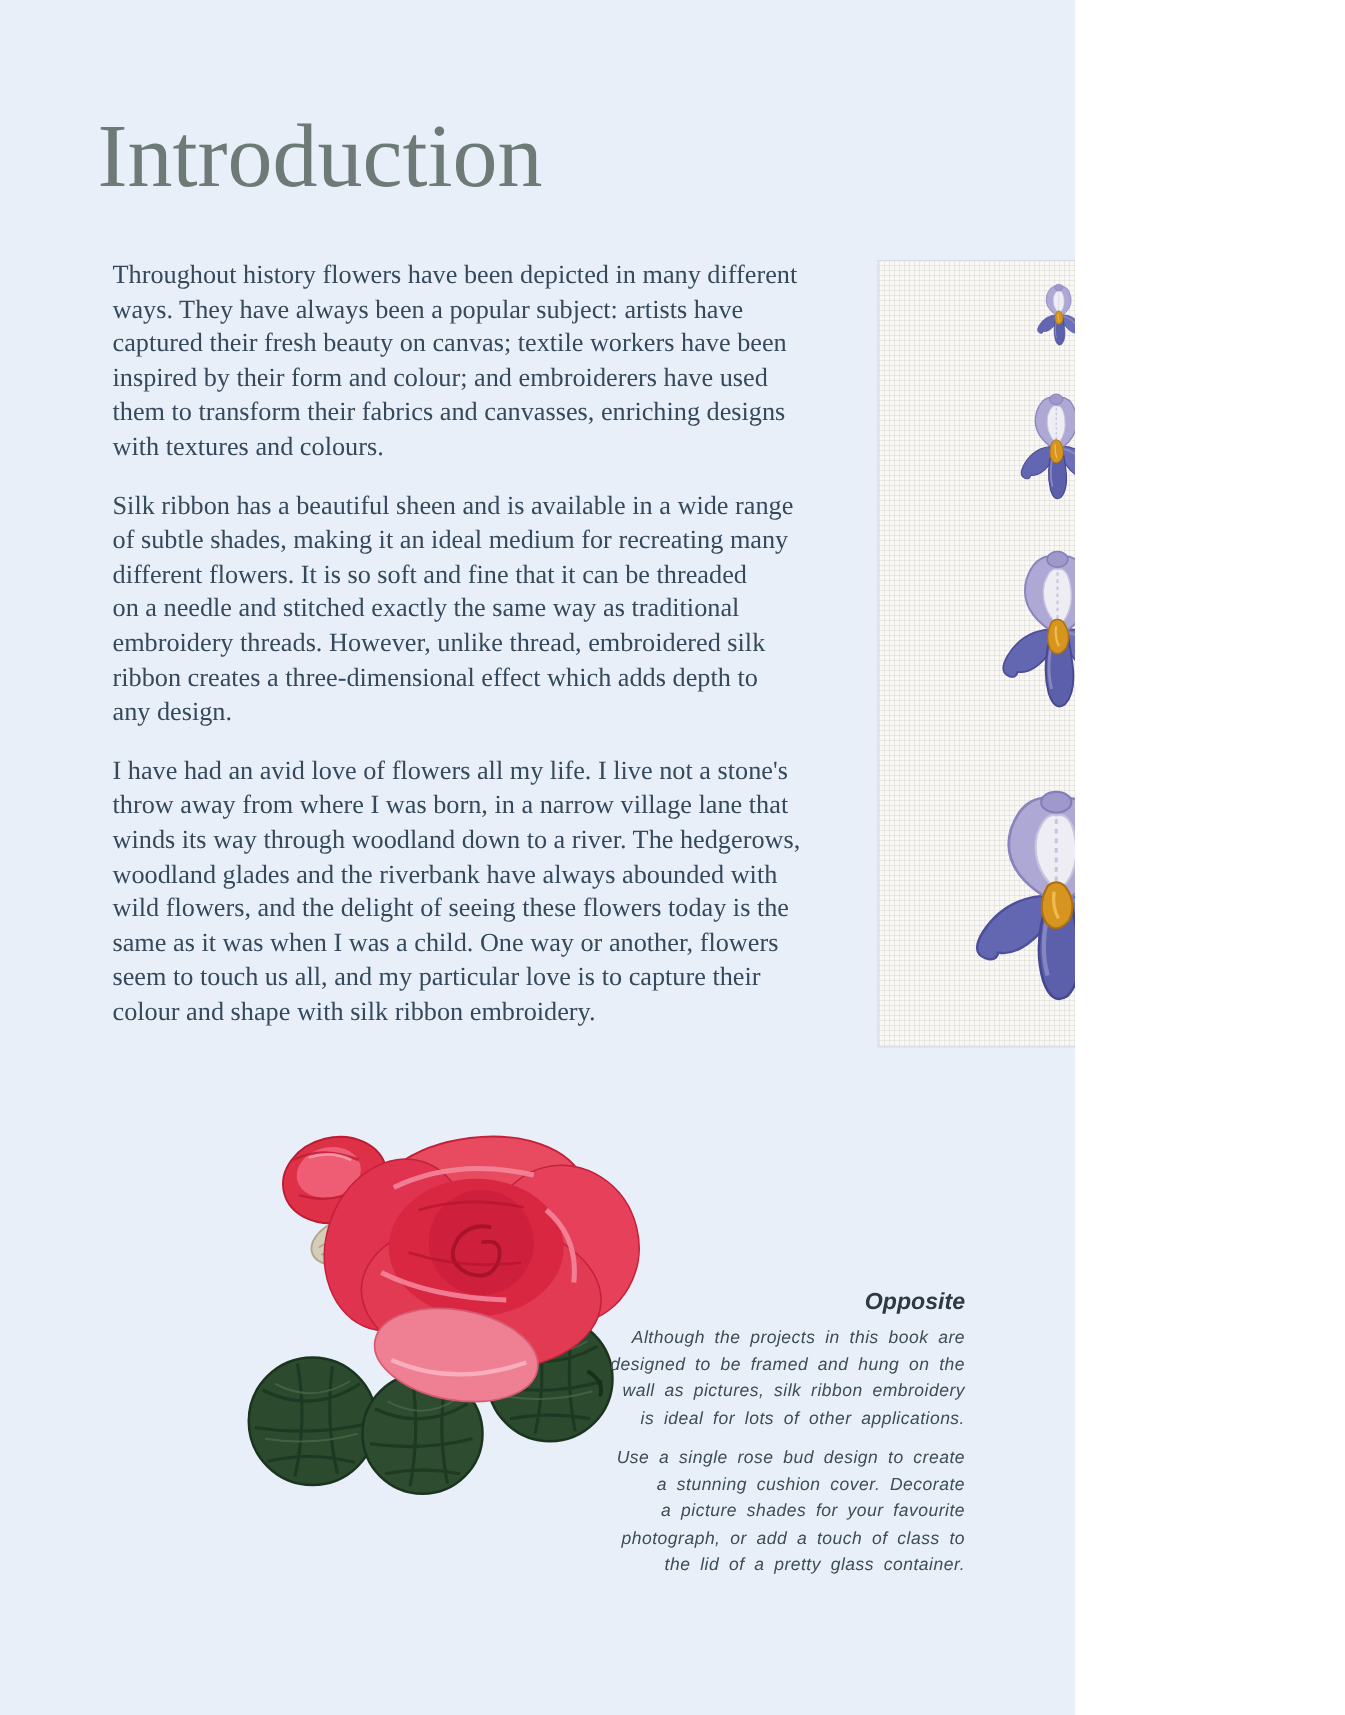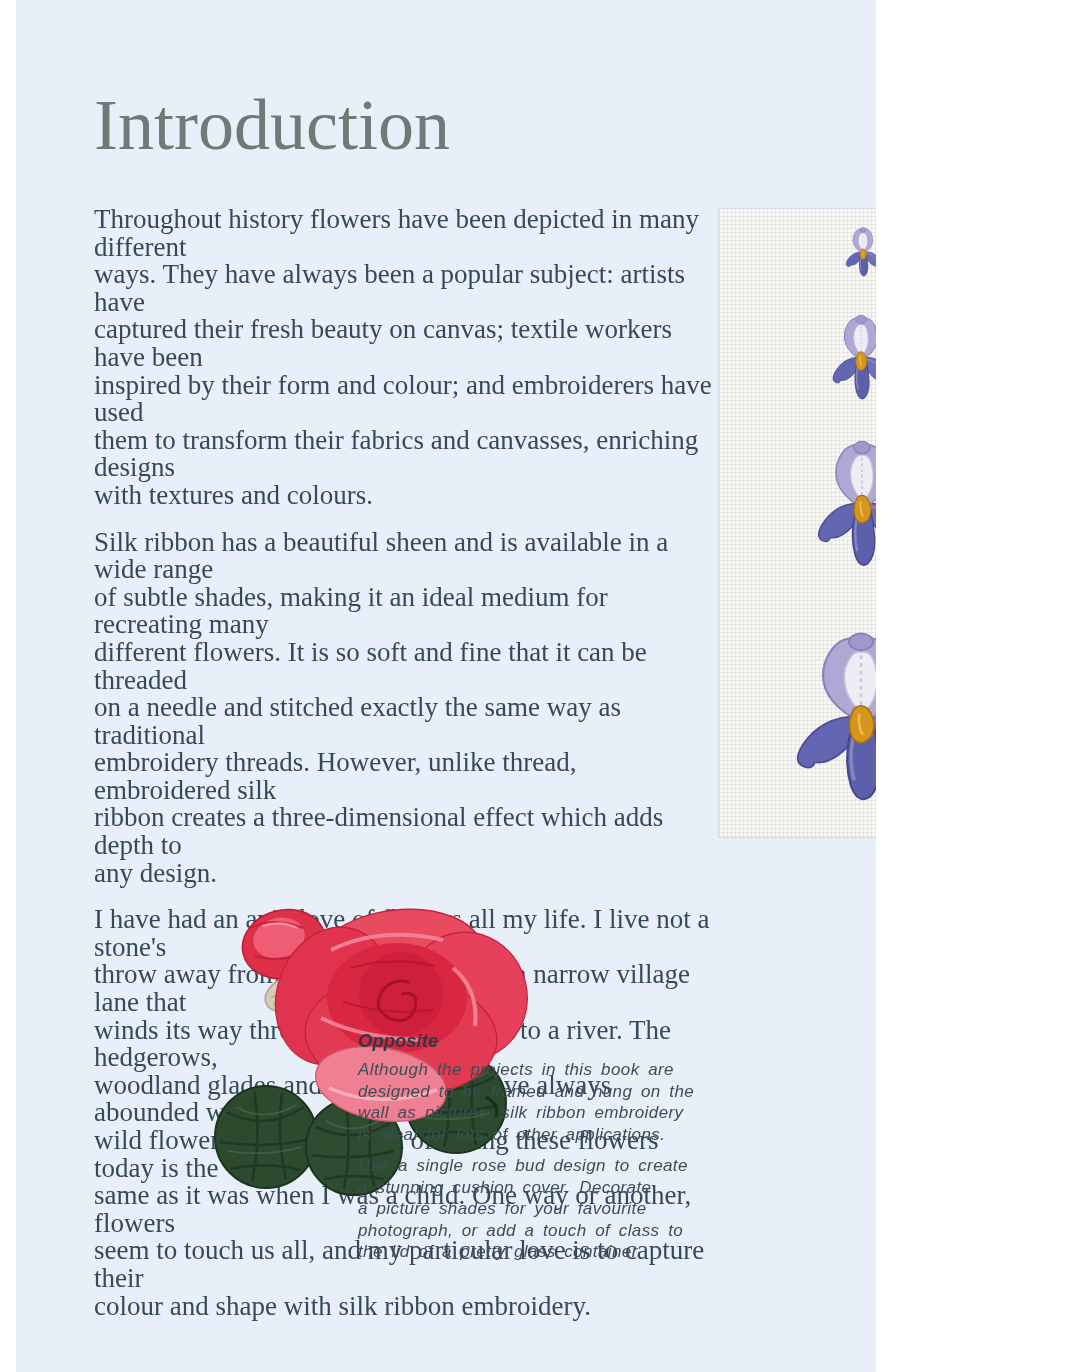--- a/index.html
+++ b/index.html
@@ -2,38 +2,37 @@
 <html><head>
 <meta charset="utf-8">
 <style>
   html,body{margin:0;padding:0;}
   .page{
     position:relative;
     width:860px;height:1372px;
     background:#e8eff9;
     overflow:hidden;
     font-family:"Liberation Serif", serif;
-    margin-left:16px;
   }
   .page-title{
     position:absolute;
     left:78px;top:86px;
     margin:0;
     font-size:72px;
     font-weight:normal;
     line-height:1.1;
     letter-spacing:0px;
     color:#6e7a75;
   }
   .body-col{
     position:absolute;
-    left:78px;top:206px;
+    left:90px;top:206px;
     width:625px;
     color:#36495a;
-    font-size:27px;
+    font-size:21px;
     line-height:27.6px;
   }
   .body-col p{
     margin:0 0 19px 0;
     white-space:pre-line;
   }
   .iris-photo{
     position:absolute;
     left:703px;top:209px;
     width:286px;height:628px;
@@ -52,34 +51,34 @@
   .rose-figure{
     position:absolute;
     left:195px;top:898px;
     width:330px;height:310px;
     margin:0;
   }
   .caption{
     position:absolute;
     right:88px;top:1030px;
     width:430px;
-    text-align:left;
+    text-align:right;
     font-family:"Liberation Sans", sans-serif;
     font-style:italic;
     color:#3e4c55;
   }
   .caption-heading{
     font-weight:bold;
     font-size:18.5px;
     color:#2d3a43;
     margin:0 0 7px 0;
   }
   .caption p{
     margin:0 0 10px 0;
-    font-size:17px;
+    font-size:14px;
     line-height:21.5px;
     letter-spacing:.4px;
     word-spacing:3.5px;
     white-space:pre-line;
   }
   .svg-defs{position:absolute;width:0;height:0;overflow:hidden;}
 </style>
 </head>
 <body>
 

